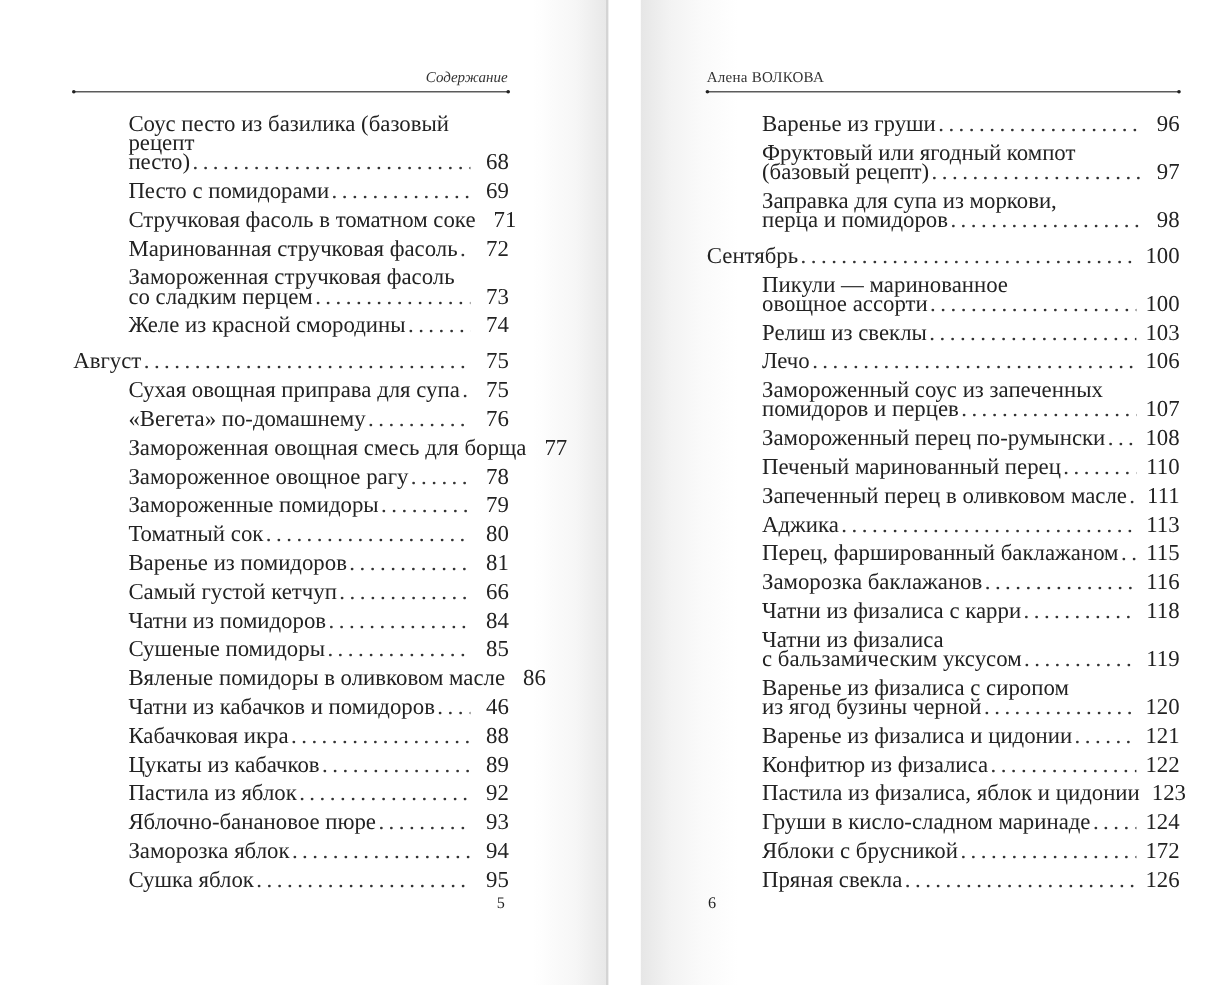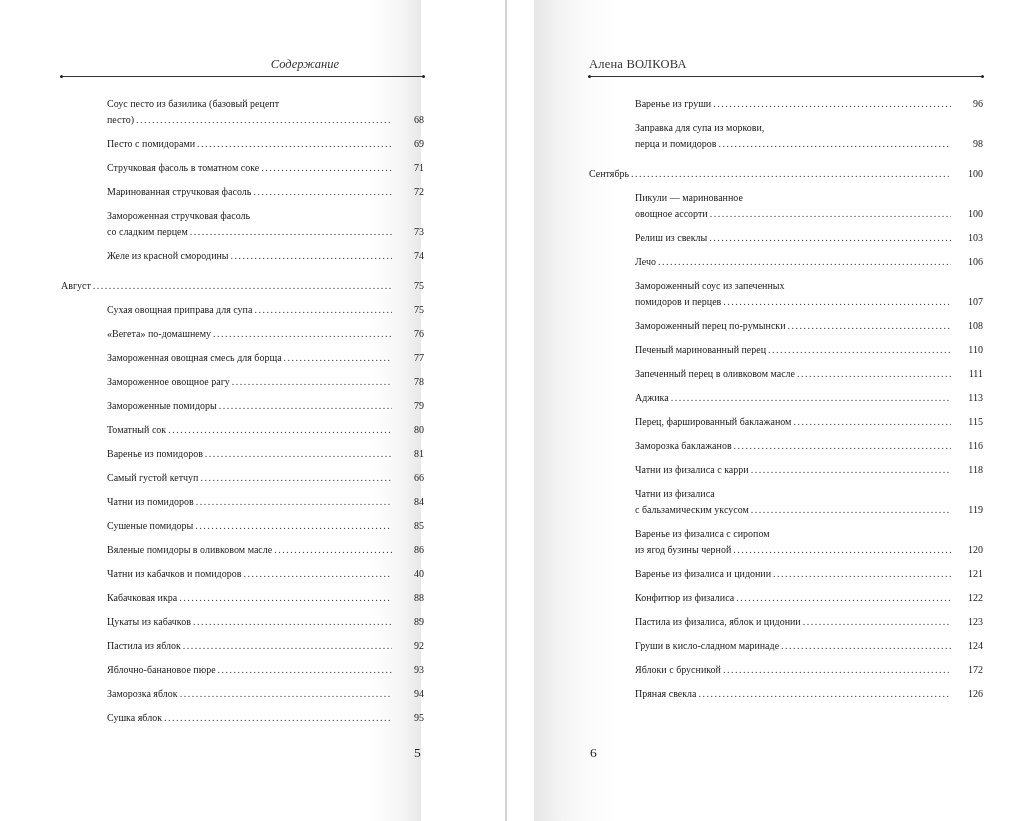--- a/index.html
+++ b/index.html
@@ -3,38 +3,38 @@
 <meta charset="utf-8">
 <style>
   html, body { margin: 0; padding: 0; }
   body {
     width: 1013px; height: 821px; overflow: hidden; position: relative;
     background: #ffffff;
     font-family: "Liberation Serif", "DejaVu Serif", serif;
     color: #222;
   }
   .page { position: absolute; top: 0; height: 821px; background: #fff; }
-  .page.left { left: 0; width: 421px; background: linear-gradient(to right, #ffffff 0%, #ffffff 88%, #f6f6f6 95%, #e8e8e8 100%); }
+  .page.left { left: 0; width: 505px; background: linear-gradient(to right, #ffffff 0%, #ffffff 88%, #f6f6f6 95%, #e8e8e8 100%); }
   .page.right { left: 507px; width: 506px; background: linear-gradient(to right, #e6e6e6 0%, #f3f3f3 5%, #fafafa 10%, #ffffff 16%, #ffffff 100%); margin-left: 27px; }
   .spine { position: absolute; left: 505px; top: 0; width: 2px; height: 821px; background: #d4d4d4; }
 
   .running-head { position: absolute; top: 57px; font-size: 12.5px; color: #333; }
   .left .running-head { right: 82px; font-style: italic; }
   .right .running-head { left: 55px; letter-spacing: 0.2px; }
   .rule { position: absolute; top: 76px; height: 1px; background: #333; }
   .rule::before, .rule::after { content: ""; position: absolute; top: -1px; width: 3px; height: 3px; border-radius: 50%; background: #222; }
   .rule::before { left: -1px; } .rule::after { right: -1px; }
   .left .rule { left: 61px; width: 363px; }
   .right .rule { left: 55px; width: 394px; }
 
   .toc { position: absolute; top: 96px; }
   .left .toc { left: 61px; width: 363px; }
   .right .toc { left: 55px; width: 394px; }
 
-  .entry { font-size: 10px; line-height: 16px; margin-bottom: 8px; position: relative; }
+  .entry { font-size: 19px; line-height: 16px; margin-bottom: 8px; position: relative; }
   .entry.sub { padding-left: 46px; }
   .entry.chapter { margin-top: 14px; }
   .entry .l1 { display: block; }
   .entry .last { display: flex; align-items: center; }
   .entry .txt { white-space: nowrap; }
   .entry .dots { flex: 1; overflow: hidden; white-space: nowrap; margin: 0 2px 0 2px; letter-spacing: 2.1px; color: #333; }
   .entry .dots::after { content: ". . . . . . . . . . . . . . . . . . . . . . . . . . . . . . . . . . . . . . . . . . . . . . . . . . . . . . . . . . . . . . . . . . . . . . . . . . . . . . . . . . . . . . . . . . . . . . . . . . . . . . . . . . ."; letter-spacing: -0.5px; }
   .entry .pg { min-width: 24px; text-align: right; padding-left: 6px; }
 
   .folio { position: absolute; top: 745px; font-size: 13.5px; }
@@ -173,21 +173,21 @@
         <div class="last">
           <span class="txt">Вяленые помидоры в оливковом масле </span>
           <span class="dots"></span>
           <span class="pg">86</span>
         </div>
       </div>
       <div class="entry sub">
         <div class="last">
           <span class="txt">Чатни из кабачков и помидоров</span>
           <span class="dots"></span>
-          <span class="pg">40</span>
+          <span class="pg">46</span>
         </div>
       </div>
       <div class="entry sub">
         <div class="last">
           <span class="txt">Кабачковая икра</span>
           <span class="dots"></span>
           <span class="pg">88</span>
         </div>
       </div>
       <div class="entry sub">
@@ -236,20 +236,28 @@
   <div class="rule"></div>
   <div class="toc">
       <div class="entry sub">
         <div class="last">
           <span class="txt">Варенье из груши</span>
           <span class="dots"></span>
           <span class="pg">96</span>
         </div>
       </div>
       <div class="entry sub">
+        <span class="l1">Фруктовый или ягодный компот</span>
+        <div class="last">
+          <span class="txt">(базовый рецепт) </span>
+          <span class="dots"></span>
+          <span class="pg">97</span>
+        </div>
+      </div>
+      <div class="entry sub">
         <span class="l1">Заправка для супа из моркови,</span>
         <div class="last">
           <span class="txt">перца и помидоров </span>
           <span class="dots"></span>
           <span class="pg">98</span>
         </div>
       </div>
       <div class="entry chapter">
         <div class="last">
           <span class="txt">Сентябрь</span>

